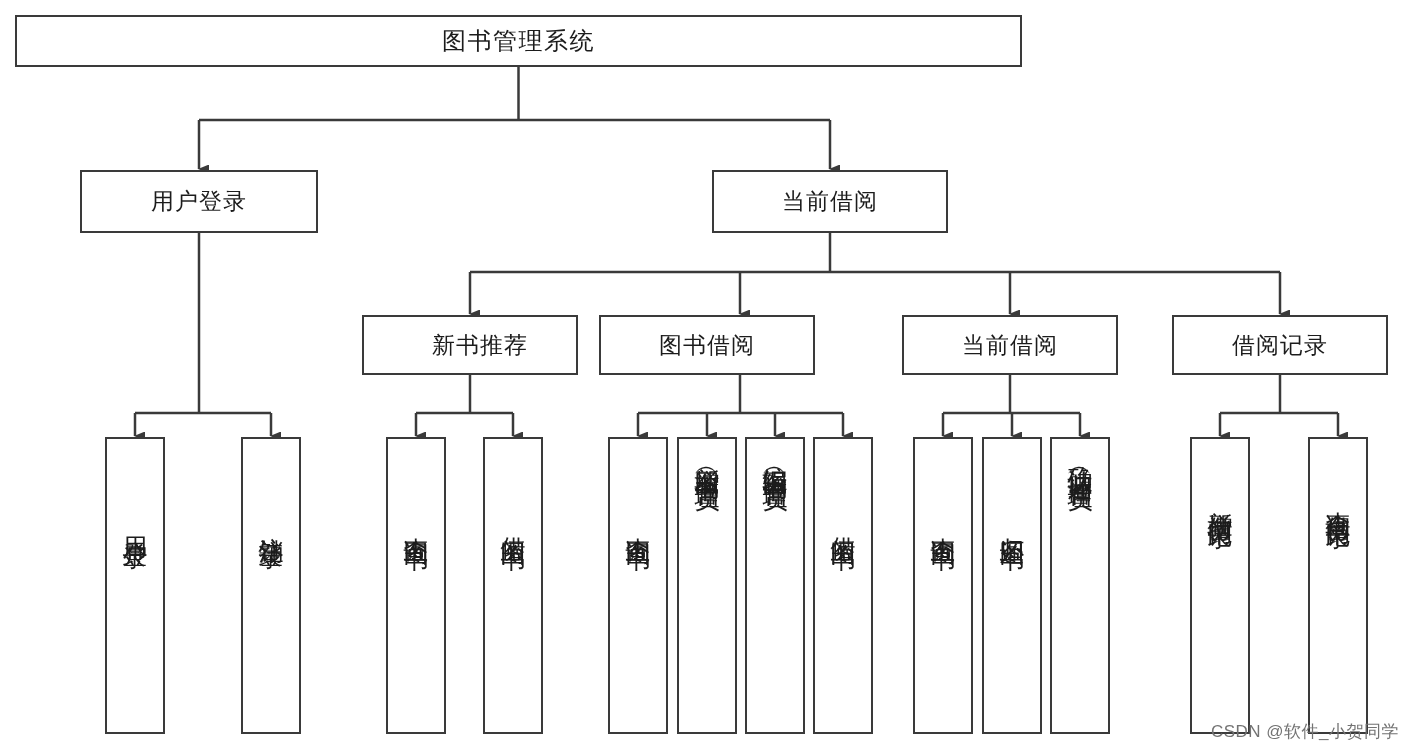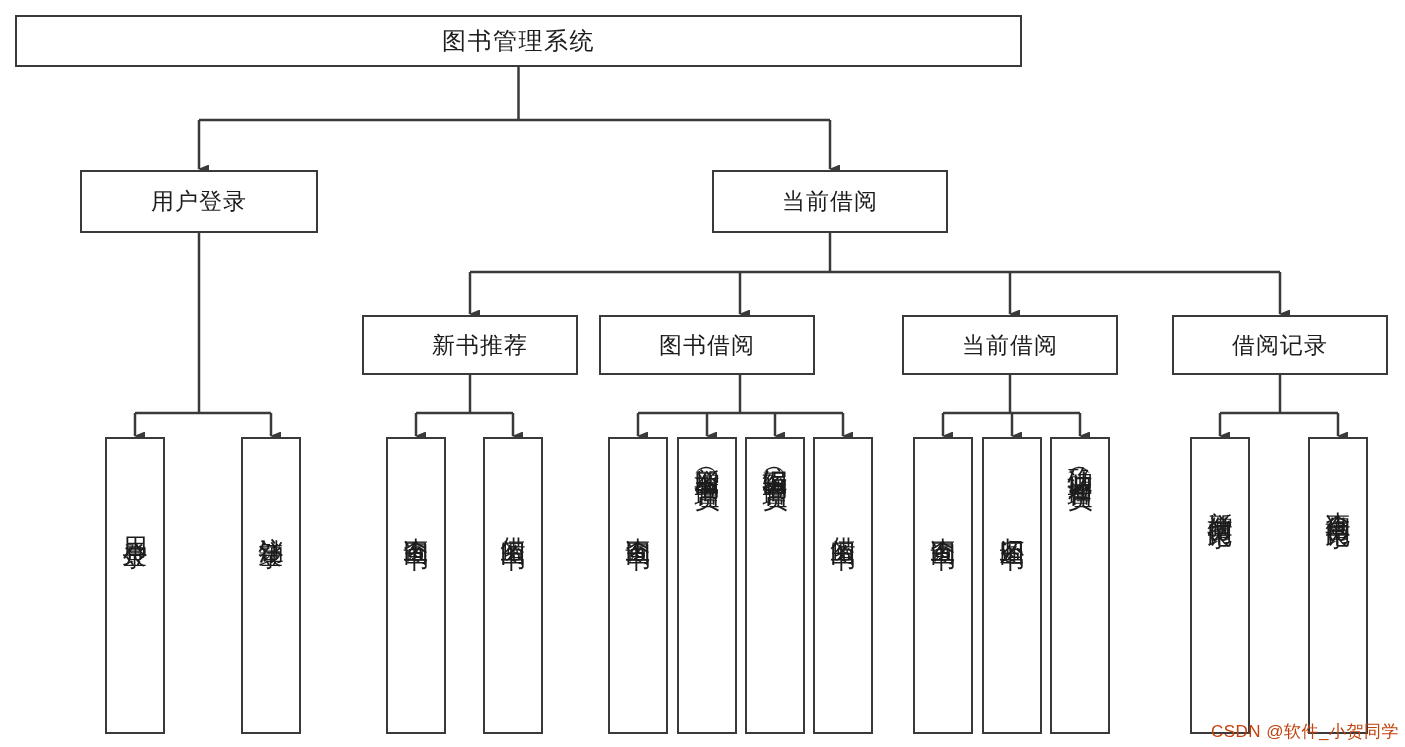--- a/index.html
+++ b/index.html
@@ -54,21 +54,21 @@
   }
   .node.vert.short .lbl{margin-top:78px;}
   .node.vert.mid .lbl{margin-top:52px;}
   .node.vert.long .lbl{margin-top:8px;}
 
   .watermark{
     position:absolute;
     right:6px;
     bottom:4px;
     font-size:17px;
-    color:#c2410c;
+    color:#737373;
     letter-spacing:0.5px;
     white-space:nowrap;
     font-family:"Liberation Sans","DejaVu Sans",sans-serif;
   }
 </style>
 </head>
 <body>
 
 <div id="canvas">
   <svg class="svg-layer" id="edge-layer" width="1405" height="747" viewBox="0 0 1405 747">

